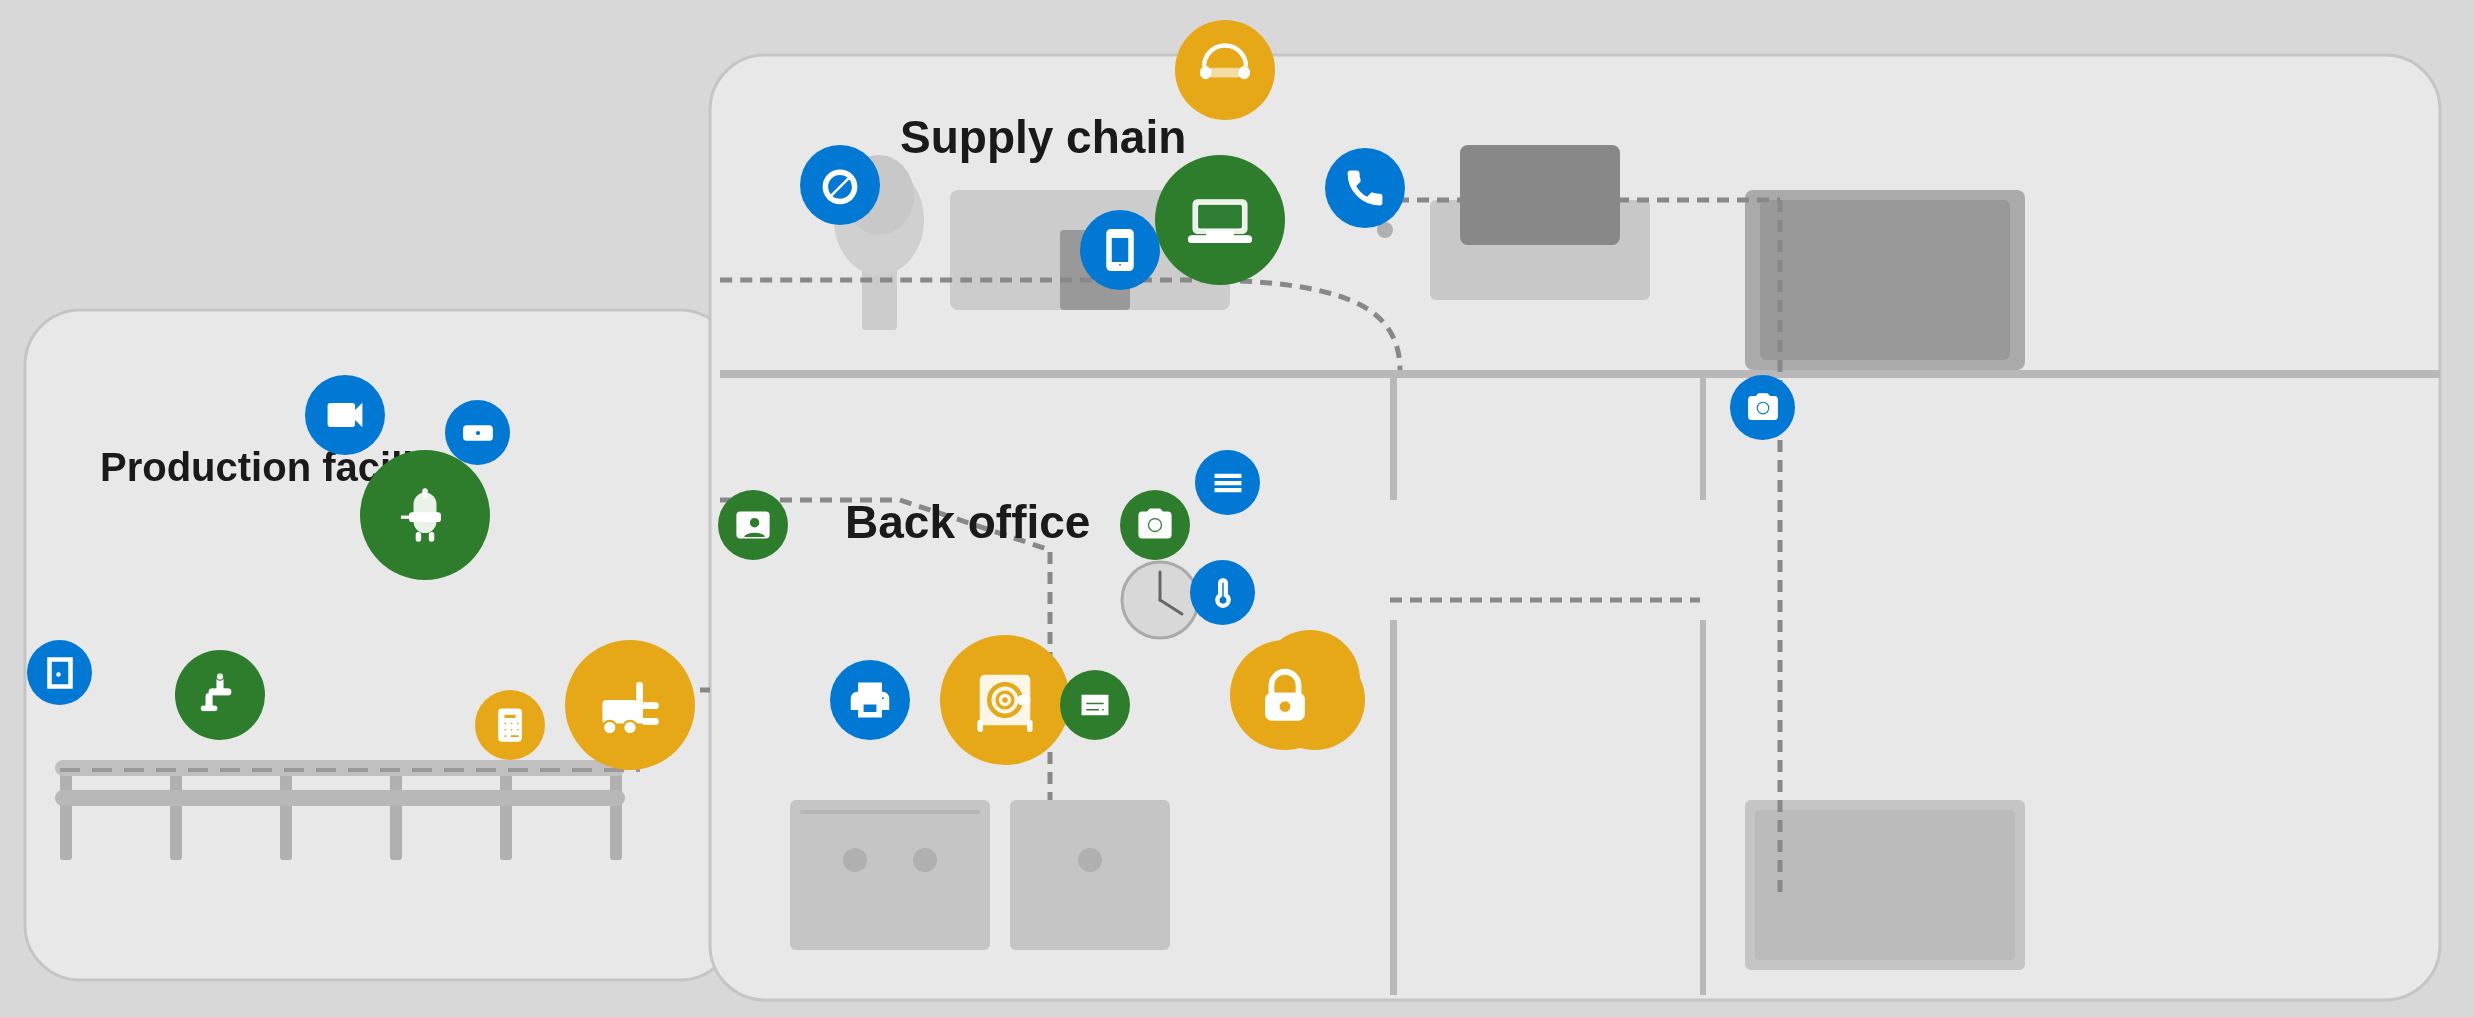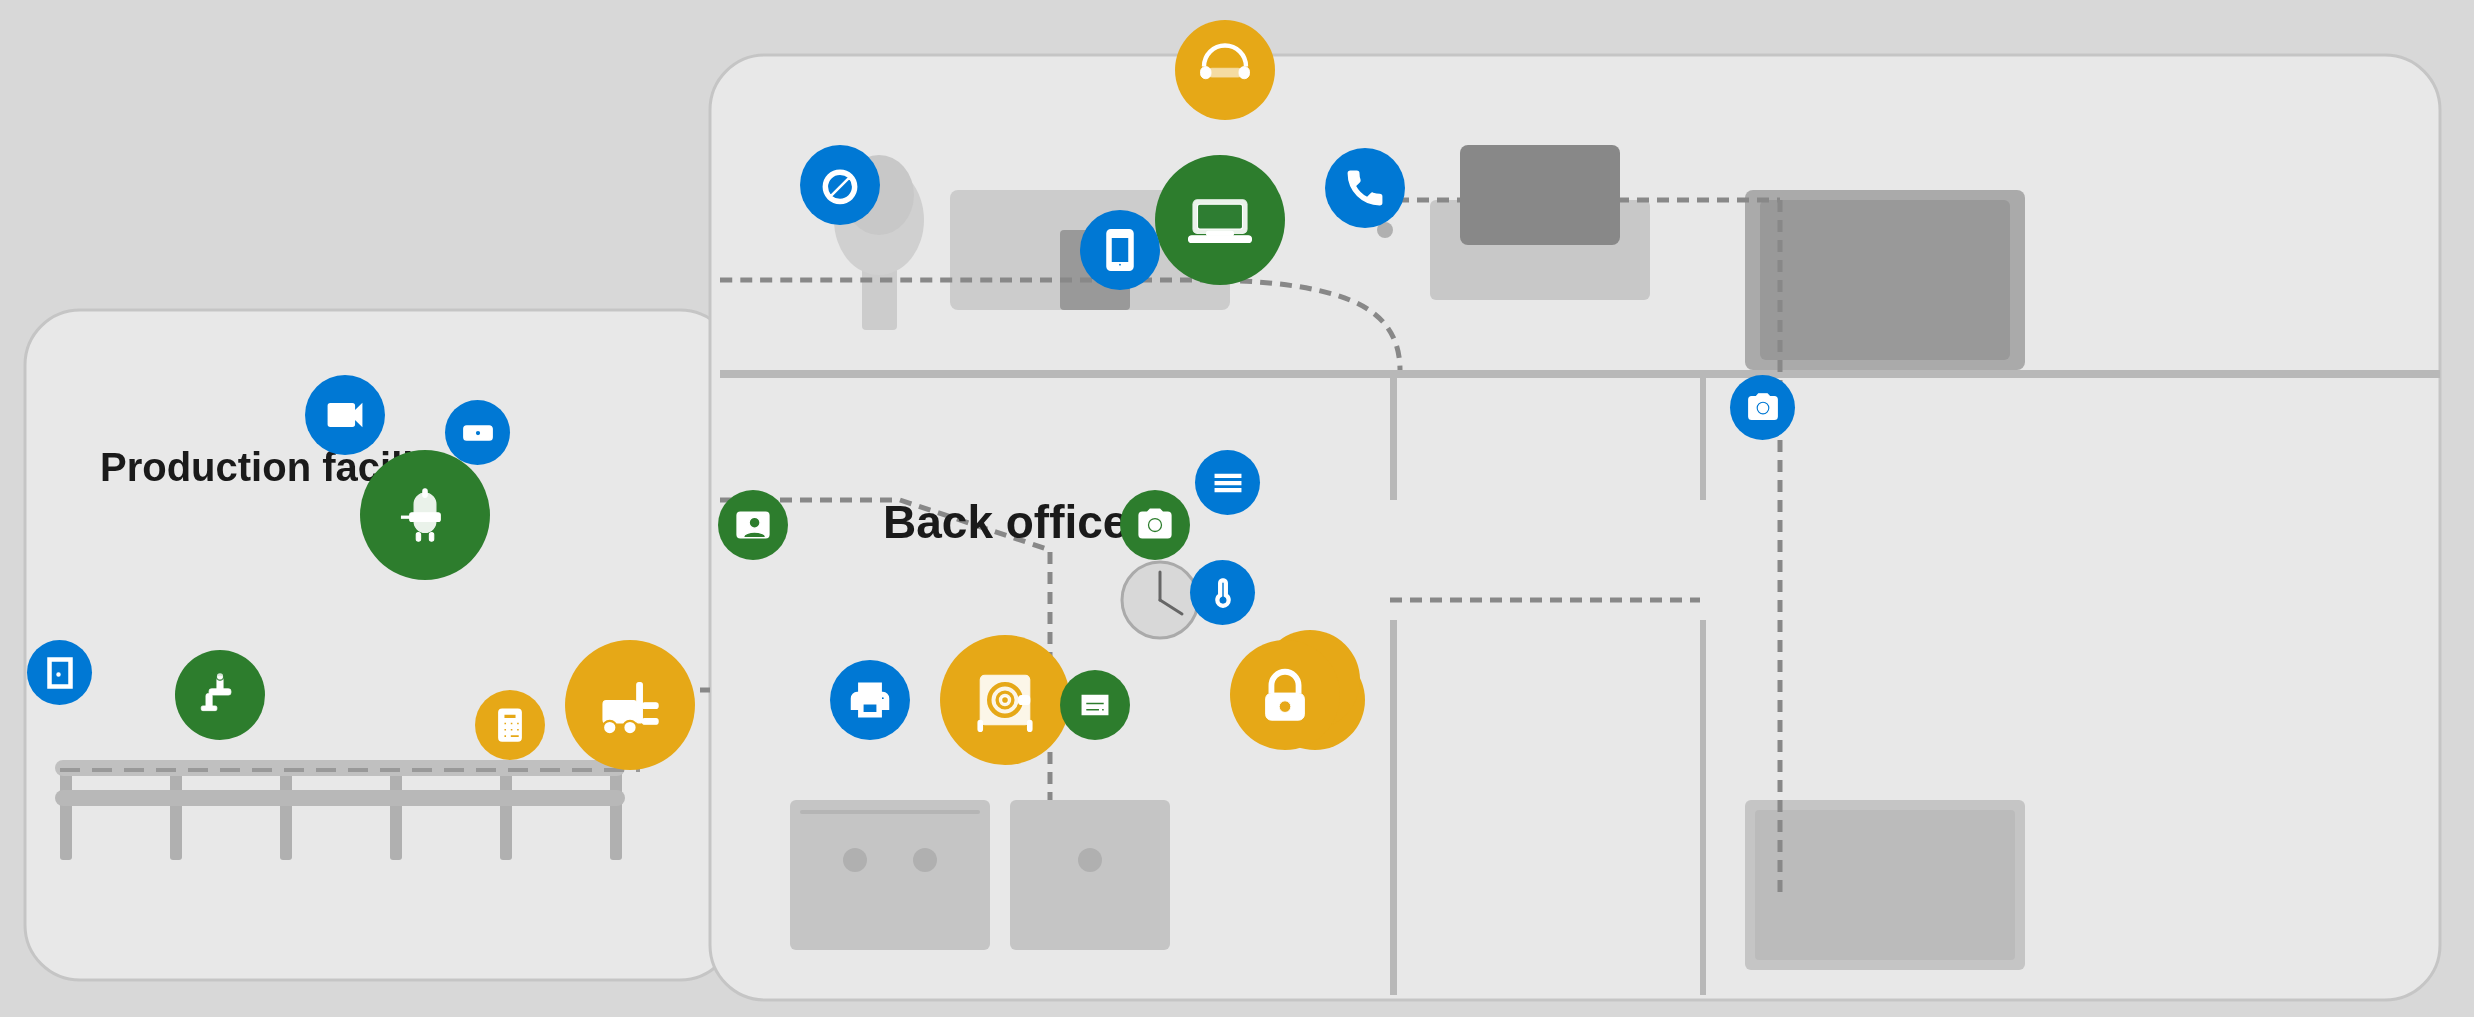--- a/index.html
+++ b/index.html
@@ -142,22 +142,23 @@
     <path d="M 1780 200 L 1780 375 L 1780 600 L 1780 900" fill="none" stroke="#888" stroke-width="5" stroke-dasharray="12,8"></path>
 
     <path d="M 720 500 L 800 500 L 900 500 L 1050 550 L 1050 650 L 1050 800" fill="none" stroke="#888" stroke-width="5" stroke-dasharray="12,8"></path>
 
     <path d="M 1390 600 L 1500 600 L 1600 600 L 1700 600" fill="none" stroke="#888" stroke-width="5" stroke-dasharray="12,8"></path>
 
   </svg>
 
   <div style="position:absolute;left:100px;top:445px;font-size:40px;font-weight:700;color:#1a1a1a;">Production facility</div>
 
-
-  <div style="position:absolute;left:845px;top:495px;font-size:46px;font-weight:700;color:#1a1a1a;margin-left:38px;">Back office</div>
+  <div style="position:absolute;left:900px;top:110px;font-size:46px;font-weight:700;color:#1a1a1a;">Supply chain</div>
+
+  <div style="position:absolute;left:845px;top:495px;font-size:46px;font-weight:700;color:#1a1a1a;">Back office</div>
 
   <div class="icon-circle blue-md" style="left:305px;top:375px;">
     <svg width="44" height="44" viewBox="0 0 24 24" fill="none">
       <path d="M17 10.5V7a1 1 0 00-1-1H4a1 1 0 00-1 1v10a1 1 0 001 1h12a1 1 0 001-1v-3.5l4 4v-11l-4 4z" fill="white"></path>
     </svg>
   </div>
 
   <div class="icon-circle green-lg" style="left:360px;top:450px;">
     <svg width="70" height="70" viewBox="0 0 64 64" fill="white">
       <rect x="22" y="12" width="20" height="36" rx="10" fill="white" opacity="0.9"></rect>

